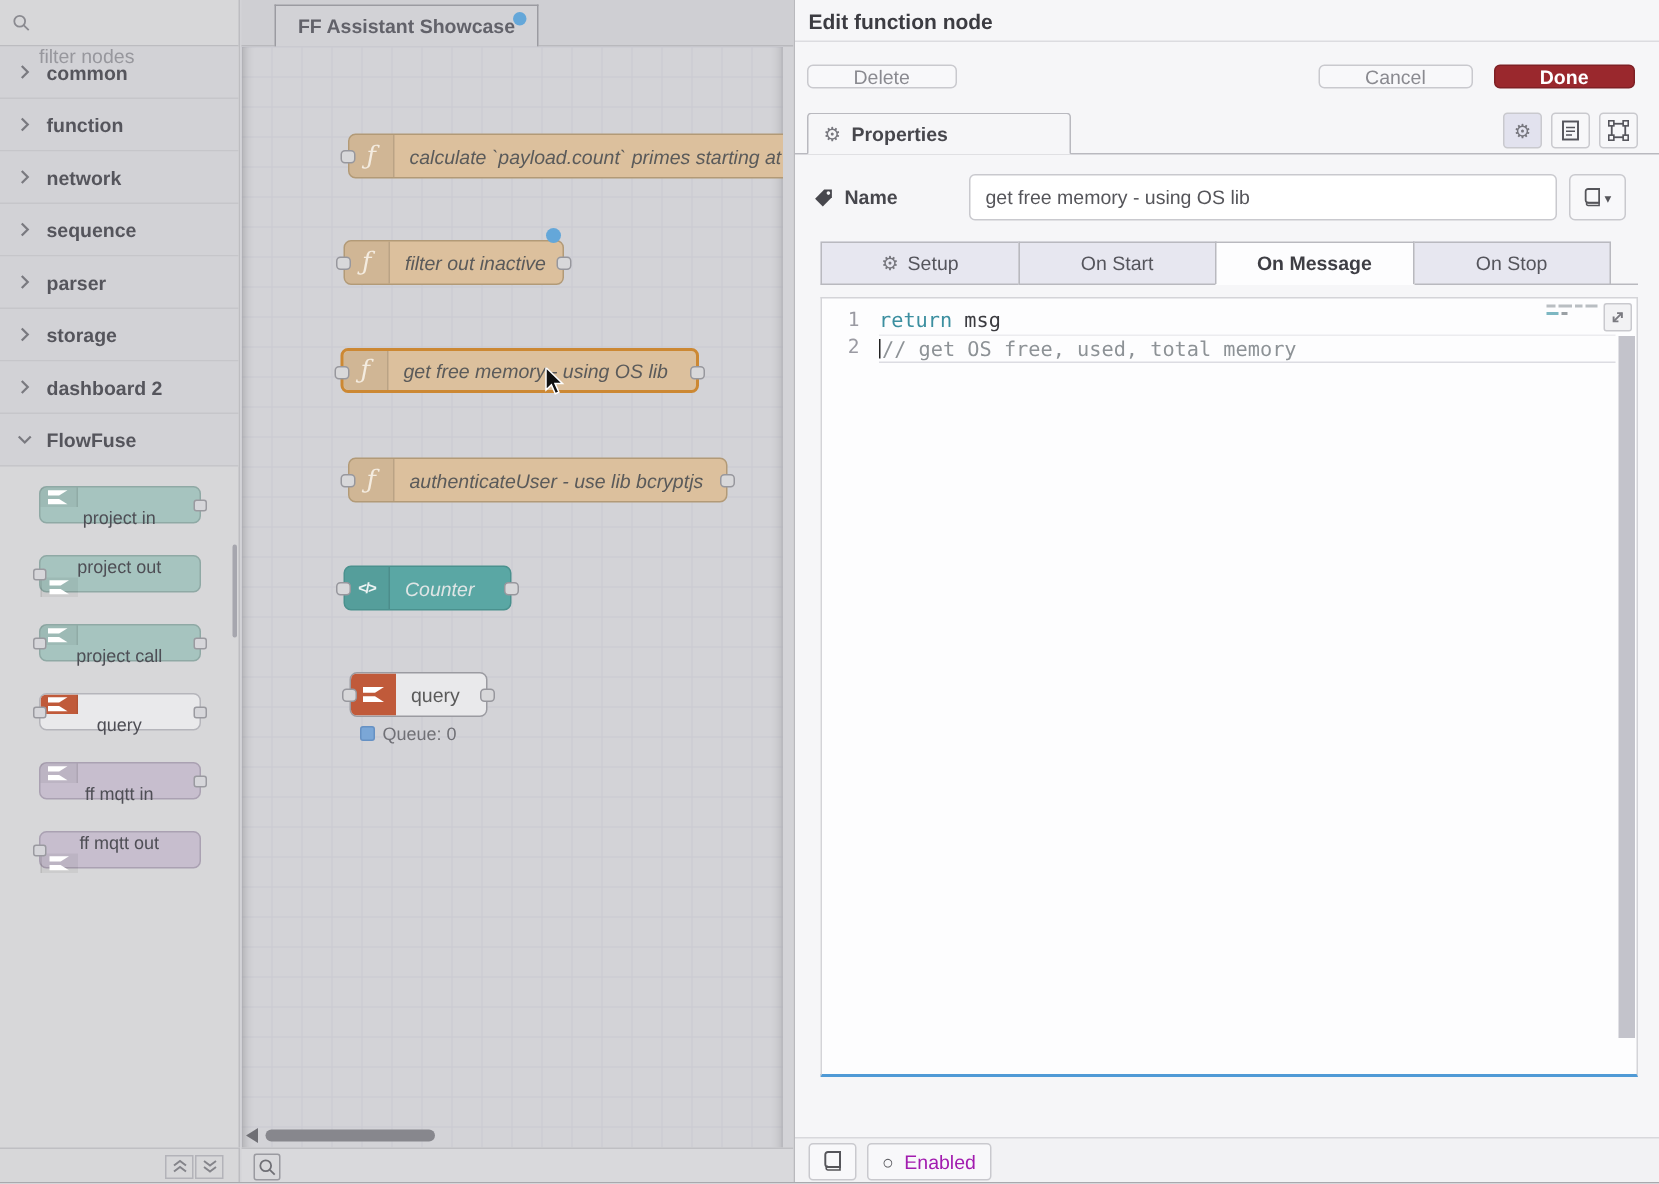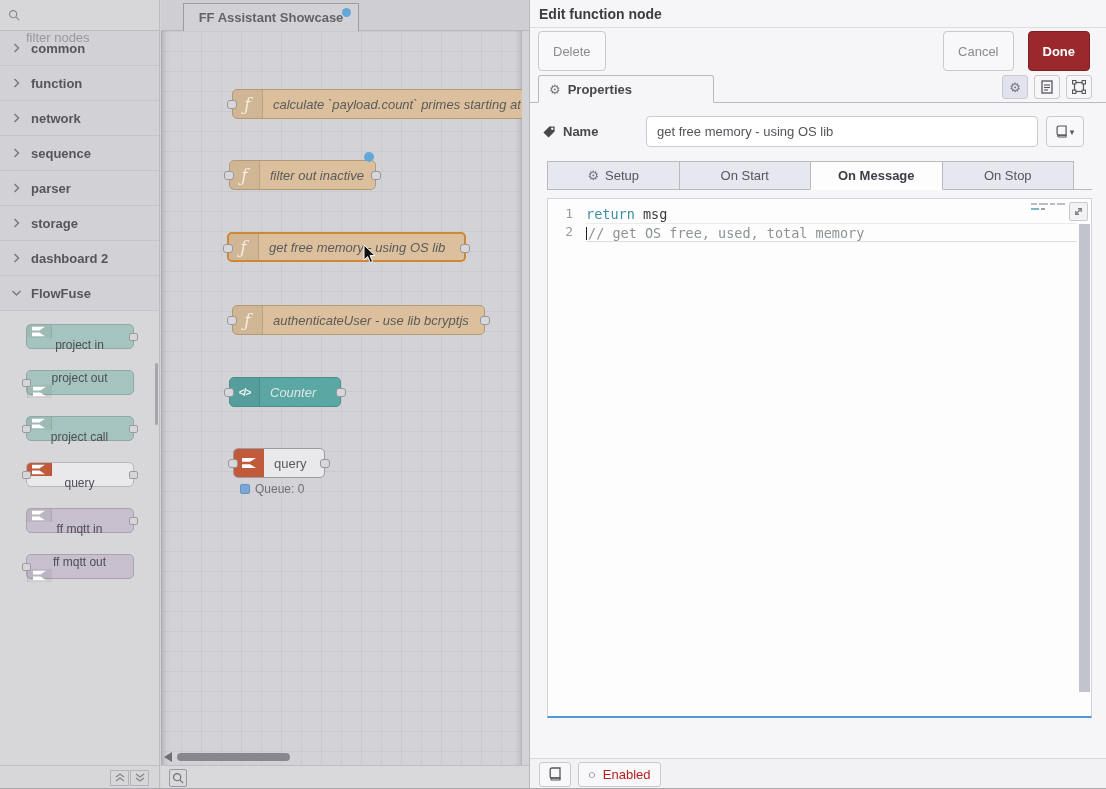--- a/index.html
+++ b/index.html
@@ -69,21 +69,21 @@
   #v-scroll-thumb { position:absolute; left:1px; top:327px; width:5px; height:67px; background:#b3b3bb; border-radius:2px; }
   #ws-footer { position:absolute; left:161px; top:765px; width:368px; height:24px; background:#d9d9dc; border-top:1px solid #bfbfc3; display:flex; align-items:center; padding-left:8px; }
   .ws-search-btn { width:18px; height:18px; border:1px solid #9a9aa0; border-radius:2px; display:flex; align-items:center; justify-content:center; background:transparent; cursor:pointer; }
   #cursor { position:absolute; left:202px; top:214px; width:16px; height:20px; z-index:50; }
 
   
   #panel { position:absolute; left:529px; top:0; width:577px; height:789px; background:#f6f6f8; border-left:1px solid #b9b9bd; }
   #panel-header { height:28px; display:flex; align-items:center; padding-left:9px; border-bottom:1px solid #dcdce0; }
   #panel-header .ptitle { font-size:14px; font-weight:bold; color:#3c3c42; }
   #panel-toolbar { height:46px; display:flex; align-items:center; padding:0 16px 0 8px; }
-  .btn { height:40px; border-radius:4px; border:1px solid #c9c9ce; background:#f8f8fa; font-size:13px; color:#8a8a90; padding:0 14px; display:flex; align-items:center; cursor:pointer; font-family:"Liberation Sans",sans-serif; }
+  .btn { height:16px; border-radius:4px; border:1px solid #c9c9ce; background:#f8f8fa; font-size:13px; color:#8a8a90; padding:0 30px; display:flex; align-items:center; cursor:pointer; font-family:"Liberation Sans",sans-serif; }
   .btn.primary { background:#9a282d; border-color:#7e2025; color:#fff; font-weight:bold; }
   #panel-toolbar .spacer { flex:1; }
   #panel-toolbar .btn + .btn { margin-left:14px;text-align:center; }
   #tabstrip { position:relative; height:29px; border-bottom:1px solid #b9b9bf; }
   #prop-tab { position:absolute; left:8px; bottom:-1px; width:176px; height:28px; background:#f6f6f8; border:1px solid #b9b9bf; border-bottom:1px solid #f6f6f8; border-radius:3px 3px 0 0; display:flex; align-items:center; gap:7px; padding-left:10px; z-index:2; cursor:pointer; }
   #prop-tab .pt-label { font-size:13px; font-weight:bold; color:#47474d; }
   .gear-glyph { font-size:13px; color:#77777e; line-height:1; }
   #tab-actions { position:absolute; right:14px; bottom:3px; display:flex; gap:6px; }
   .icon-btn { width:26px; height:24px; border:1px solid #c9c9ce; border-radius:3px; background:#f7f7f9; display:flex; align-items:center; justify-content:center; cursor:pointer; }
   .icon-btn.active { background:#e2e2ee; }
@@ -111,21 +111,21 @@
   #minimap { position:absolute; right:26px; top:4px; width:34px; }
   .mm-row { display:flex; gap:2px; margin-bottom:3px; }
   .mm-dash { height:2px; background:#b9bec2; }
   .mm-dash.teal { background:#7db7c2; }
   .mm-dash.dark { background:#9aa0a5; }
   #expand-btn { position:absolute; right:3px; top:3px; width:19px; height:19px; border:1px solid #c9c9ce; border-radius:2px; background:#f2f2f4; display:flex; align-items:center; justify-content:center; cursor:pointer; }
   #editor-scrollbar { position:absolute; right:1px; top:25px; width:11px; height:468px; background:#c3c3cb; }
   #panel-footer { position:absolute; left:0; bottom:0; width:100%; height:31px; background:#f2f2f4; border-top:1px solid #d8d8dc; display:flex; align-items:center; padding-left:9px; gap:7px; }
   .pfoot-btn { height:25px; background:#f8f8fa; border:1px solid #c9c9ce; border-radius:3px; display:flex; align-items:center; justify-content:center; padding:0 9px; gap:7px; cursor:pointer; }
   .pfoot-btn .enabled-circle { font-size:13px; color:#55555a; line-height:1; }
-  .pfoot-btn .enabled-label { font-size:13px; color:#b91c1c; }
+  .pfoot-btn .enabled-label { font-size:13px; color:#a21caf; }
 </style>
 </head>
 <body>
 
 <div id="app">
 
   <div id="palette">
     <div class="pal-search">
       <svg width="12" height="12" viewBox="0 0 14 14">
           <circle cx="6" cy="6" r="4.2" fill="none" stroke="#8a8a90" stroke-width="1.4"></circle>

